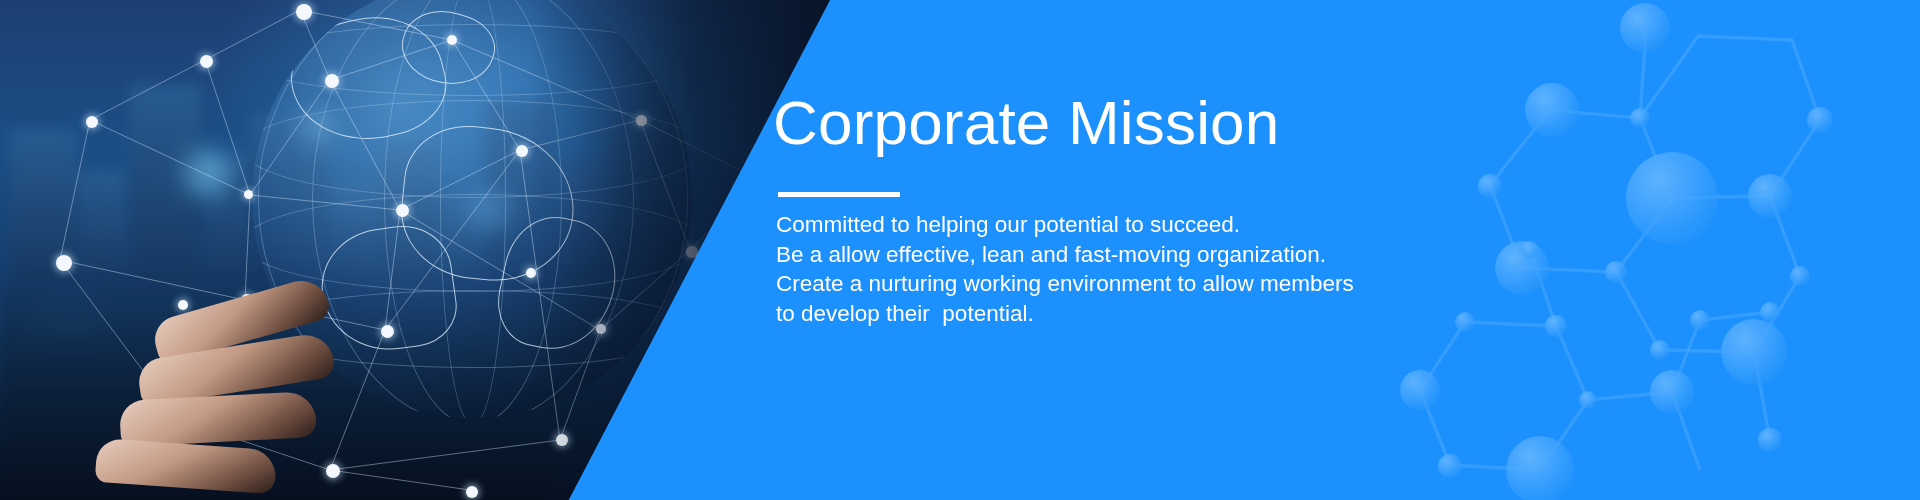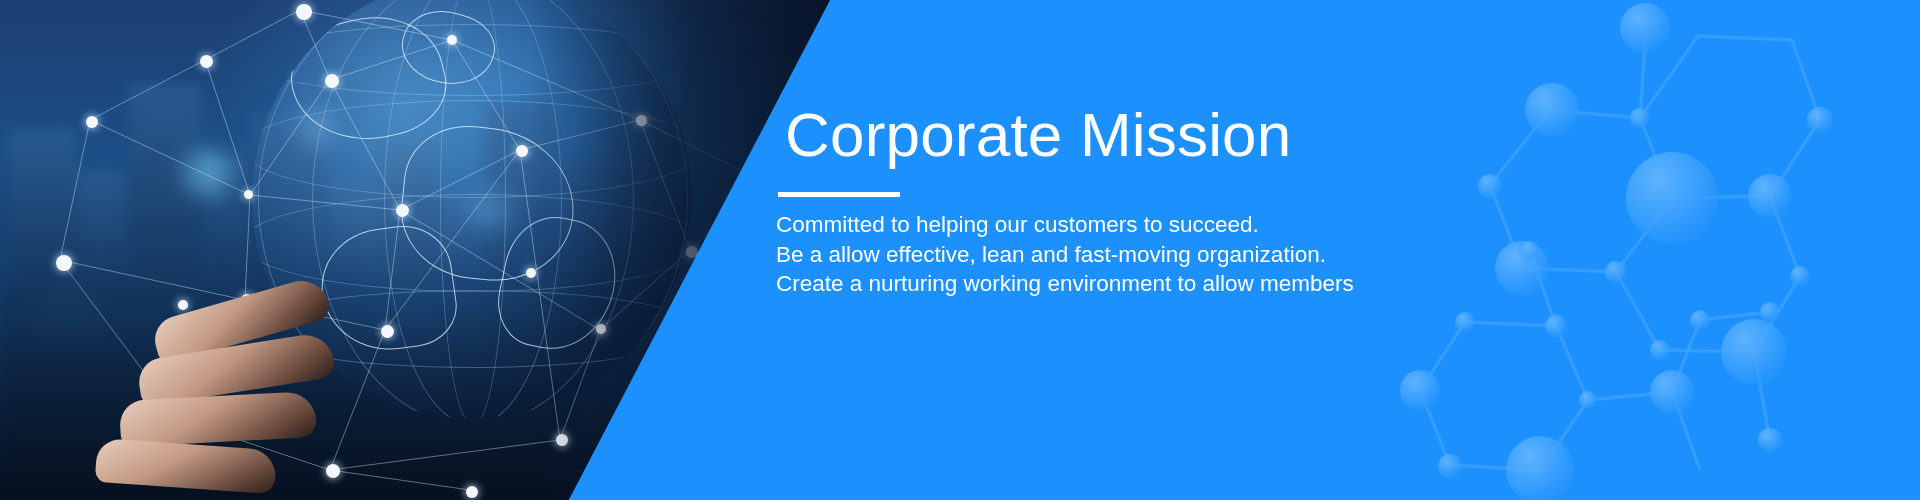--- a/index.html
+++ b/index.html
@@ -73,21 +73,21 @@
   .hand{position:absolute;left:-30px;bottom:-40px;width:430px;height:250px;}
   .finger{position:absolute;background:linear-gradient(150deg,#e7cdbe 0%,#c39a84 42%,#6b4b3e 78%,#2a1d19 100%);border-radius:60px 70px 40px 30px;}
   .palm{position:absolute;left:-40px;bottom:-70px;width:330px;height:210px;border-radius:60% 44% 30% 50%;
         background:linear-gradient(150deg,#b78d76 0%,#7b57463 40%,#241a17 85%);transform:rotate(-12deg);}
 
   
   .content{position:absolute;left:773px;top:0;width:700px;height:500px;}
 
   .title{
     position:absolute;left:0;top:92px;
-    margin:12px;
+    margin:0;
     font-family:"Liberation Sans",sans-serif;
     font-size:62px;font-weight:400;line-height:1;
     letter-spacing:.2px;color:#ffffff;
     white-space:nowrap;
   }
   .divider{
     position:absolute;left:5px;top:192px;
     width:122px;height:5px;background:#ffffff;
   }
   .body-copy{
@@ -245,19 +245,20 @@
       <div class="finger" style="left:126px;top:154px;width:180px;height:44px;transform:rotate(4deg);"></div>
     </div>
 
     <div class="photo-dark-right"></div>
   </div>
 
   <div class="content">
     <h1 class="title">Corporate Mission</h1>
     <div class="divider"></div>
     <ul class="body-copy">
-      <li>Committed to helping our customers to succeed.</li>
+      <li>Committed to helping our potential to succeed.</li>
       <li>Be a allow effective, lean and fast-moving organization.</li>
       <li>Create a nurturing working environment to allow members</li>
+      <li>to develop their  potential.</li>
     </ul>
   </div>
 
 </div>
 
 </body></html>

